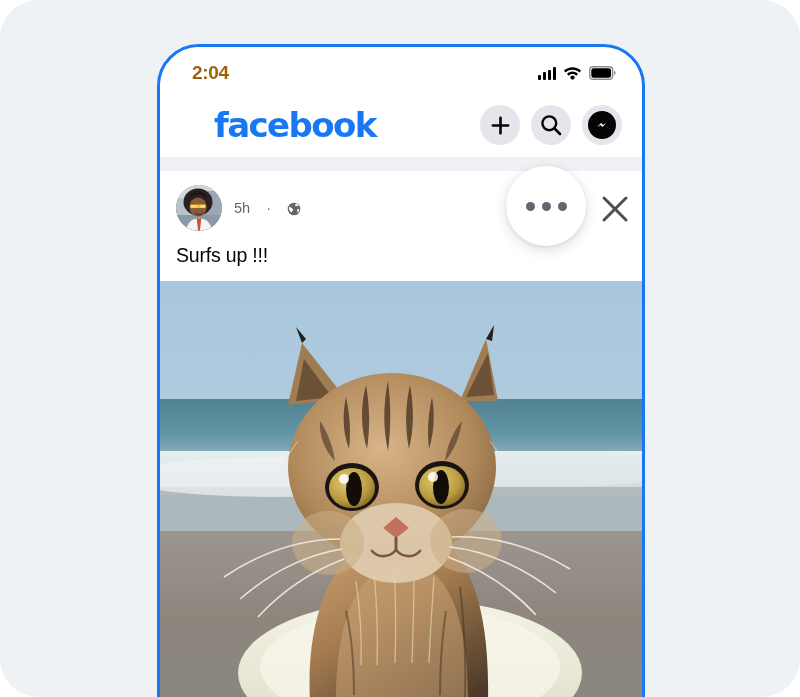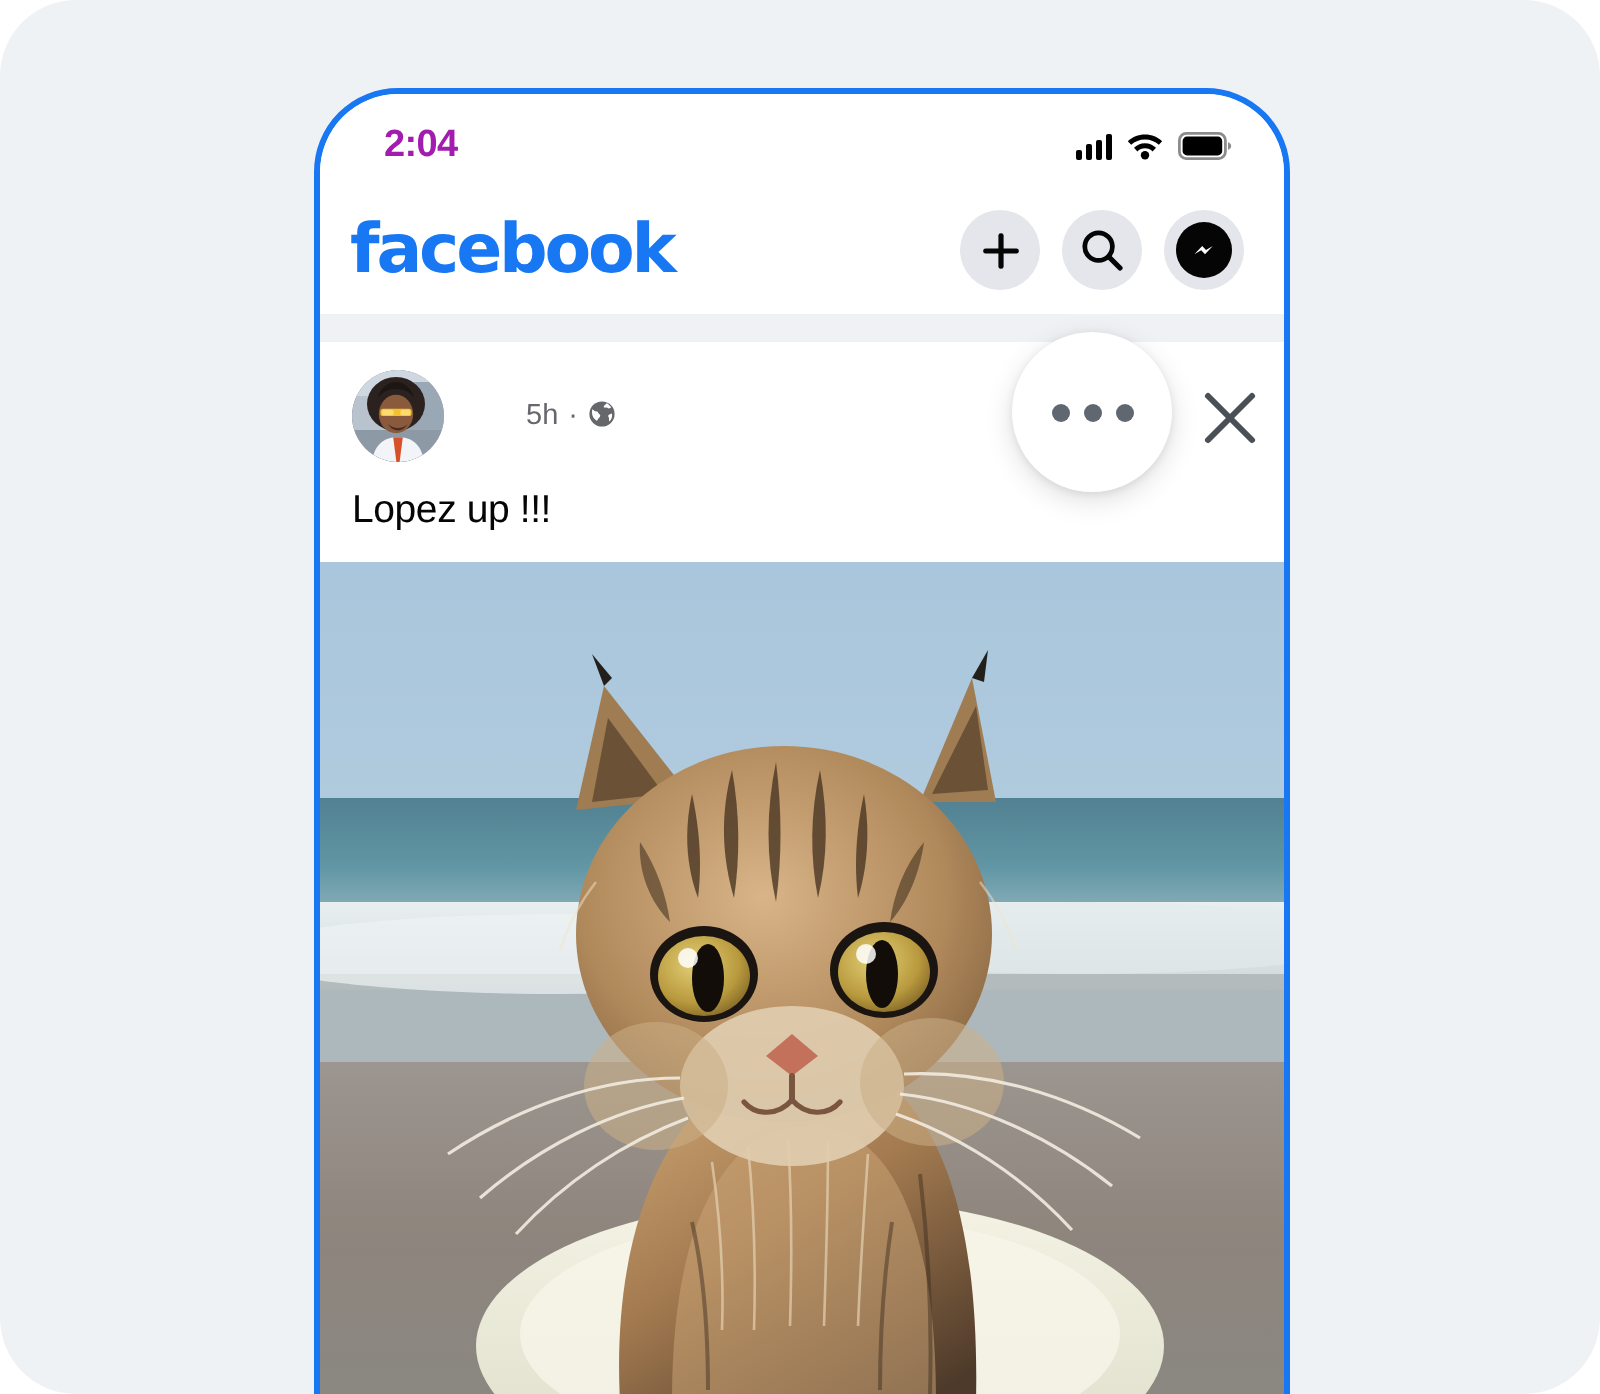--- a/index.html
+++ b/index.html
@@ -52,21 +52,21 @@
     display: flex;
     align-items: center;
     justify-content: space-between;
     padding: 6px 26px 0 32px;
     box-sizing: border-box;
     background: #ffffff;
   }
   .status-time {
     font-size: 19px;
     font-weight: bold;
-    color: #a21caf;
+    color: #a16207;
     letter-spacing: -0.3px;
   }
   .status-icons {
     display: flex;
     align-items: center;
     gap: 7px;
   }
   .signal-bars {
     display: flex;
     align-items: flex-end;
@@ -97,20 +97,21 @@
     box-sizing: border-box;
   }
   .fb-logo {
     font-size: 34px;
     font-weight: 800;
     color: #1877f2;
     letter-spacing: -1.6px;
     font-family: "DejaVu Sans", sans-serif;
     line-height: 1;
     padding-left: 1px;
+    margin-left: 39px;
   }
   .header-actions {
     display: flex;
     align-items: center;
     gap: 11px;
   }
   .circle-btn {
     width: 40px;
     height: 40px;
     border-radius: 50%;
@@ -163,25 +164,24 @@
   }
   .post-author {
     font-size: 20px;
     color: #050505;
     font-weight: 500;
     letter-spacing: -0.2px;
   }
   .verified { display: block; }
   .post-sub {
     display: flex;
-    align-items: flex-start;
-    gap: 5px;
+    align-items: flex-end;
+    gap: 16px;
     font-size: 14.5px;
     color: #65676b;
-    margin-left: 29px;
   }
   .globe-icon { display: block; }
   .post-text {
     padding: 13px 16px 14px 16px;
     font-size: 19.5px;
     color: #050505;
     letter-spacing: -0.2px;
   }
 
   
@@ -328,21 +328,21 @@
                 <circle cx="7" cy="7" r="6.3" fill="#65676b"></circle>
                 <path d="M2.1 4.6c0.9 0.4 1.3 1.2 2.2 1.1 0.9-0.1 0.6 1 1.4 1.4 0.8 0.4 0.3 1.6-0.3 1.9-0.6 0.3-0.4 1.5-1.2 1.3-1.3-0.8-2.2-2.3-2.2-4 0-0.6 0.05-1.2 0.1-1.7z" fill="#ffffff"></path>
                 <path d="M9.4 1.6c0.9 0.5 1.7 1.3 2.2 2.2-0.5 0.4-1.4 0.6-1.8 0.2-0.6-0.5-1.6 0.2-1.9-0.5-0.3-0.7 0.9-1.2 1.5-1.9z" fill="#ffffff"></path>
                 <path d="M11.9 6.7c0.5 1.4-0.2 3.2-1.3 4-0.3-0.8 0.2-1.7-0.4-2.3-0.5-0.6 0.4-1.2 1-1.4 0.3-0.1 0.5-0.2 0.7-0.3z" fill="#ffffff"></path>
               </svg>
             </div>
           </div>
 
         </div>
 
-        <div class="post-text">Lopez up !!!</div>
+        <div class="post-text">Surfs up !!!</div>
 
         <div class="post-photo">
           <svg class="photo-svg" viewBox="0 0 482 420" preserveAspectRatio="xMidYMid slice">
             <defs>
               <linearGradient id="sky" x1="0" y1="0" x2="0" y2="1">
                 <stop offset="0%" stop-color="#a9c6dc"></stop>
                 <stop offset="55%" stop-color="#b7cfdf"></stop>
                 <stop offset="100%" stop-color="#c3d6e2"></stop>
               </linearGradient>
               <linearGradient id="ocean" x1="0" y1="0" x2="0" y2="1">

